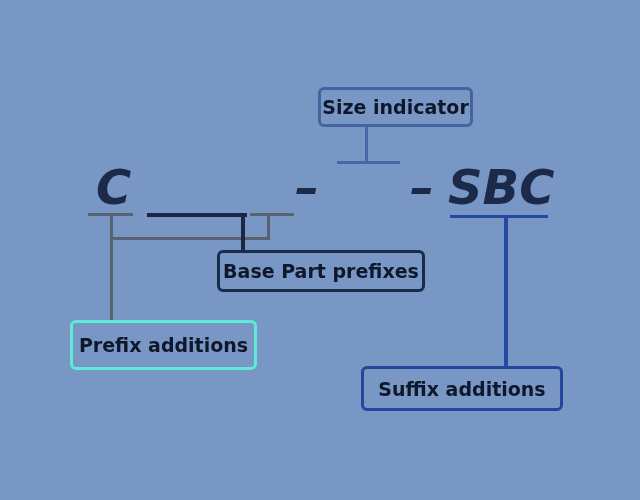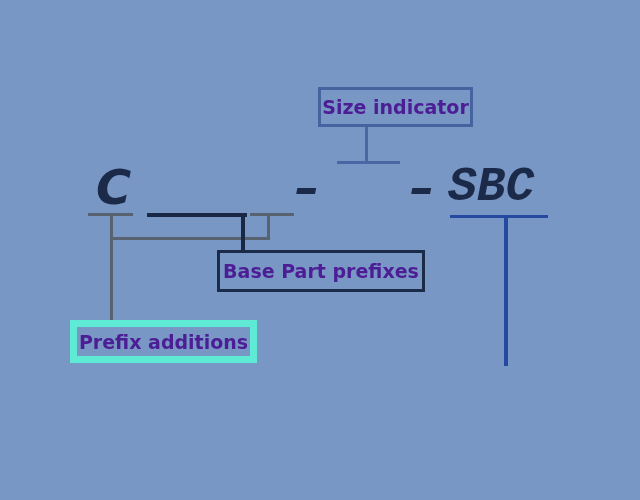--- a/index.html
+++ b/index.html
@@ -20,36 +20,37 @@
     font-style:italic;
     color:#1c2a4a;
     letter-spacing:0px;
     white-space:pre;
   }
   .seg-c{left:96px;}
   .seg-base{left:146px;}
   .seg-dash1{left:295px;}
   .seg-size{left:334px;}
   .seg-dash2{left:410px;}
-  .seg-suffix{left:448px;font-family:Liberation Mono, monospace;}
+  .seg-suffix{left:448px;}
   
   .label-box{
     position:absolute;
     box-sizing:border-box;
     display:flex;
     align-items:center;
     justify-content:center;
     font-weight:bold;
     font-size:19px;
-    color:#4c1d95;
+    color:#0f172a;
     background:transparent;
+    border-radius:6px;
   }
   .box-size{left:318px;top:87px;width:155px;height:40px;border:3px solid #44639f;}
   .box-base{left:217px;top:250px;width:208px;height:42px;border:3px solid #1b2b4a;}
-  .box-prefix{left:70px;top:320px;width:187px;height:43px;border:7px solid #5eead4;}
+  .box-prefix{left:70px;top:320px;width:187px;height:50px;border:3px solid #5eead4;}
   .box-suffix{left:361px;top:366px;width:202px;height:45px;border:3px solid #24479e;}
   
   .line{position:absolute;}
   .gray{background:#59636f;}
   .navy{background:#1a2845;}
   .blue-muted{background:#4867a4;}
   .blue-bright{background:#2549a0;}
   
   .u-c      {left:88px; top:213px;width:45px; height:3px;}
   .v-c      {left:110px;top:213px;width:3px;  height:107px;}
@@ -79,20 +80,23 @@
 
   <div class="label-box box-size">
     <span>Size indicator</span>
   </div>
   <div class="label-box box-base">
     <span>Base Part prefixes</span>
   </div>
   <div class="label-box box-prefix">
     <span>Prefix additions</span>
   </div>
+  <div class="label-box box-suffix">
+    <span>Suffix additions</span>
+  </div>
 
   <div class="line gray u-c"></div>
   <div class="line gray v-c"></div>
   <div class="line gray h-join"></div>
   <div class="line gray u-t2"></div>
   <div class="line gray v-t2"></div>
 
   <div class="line navy u-cnbe"></div>
   <div class="line navy v-cnbe"></div>
 

